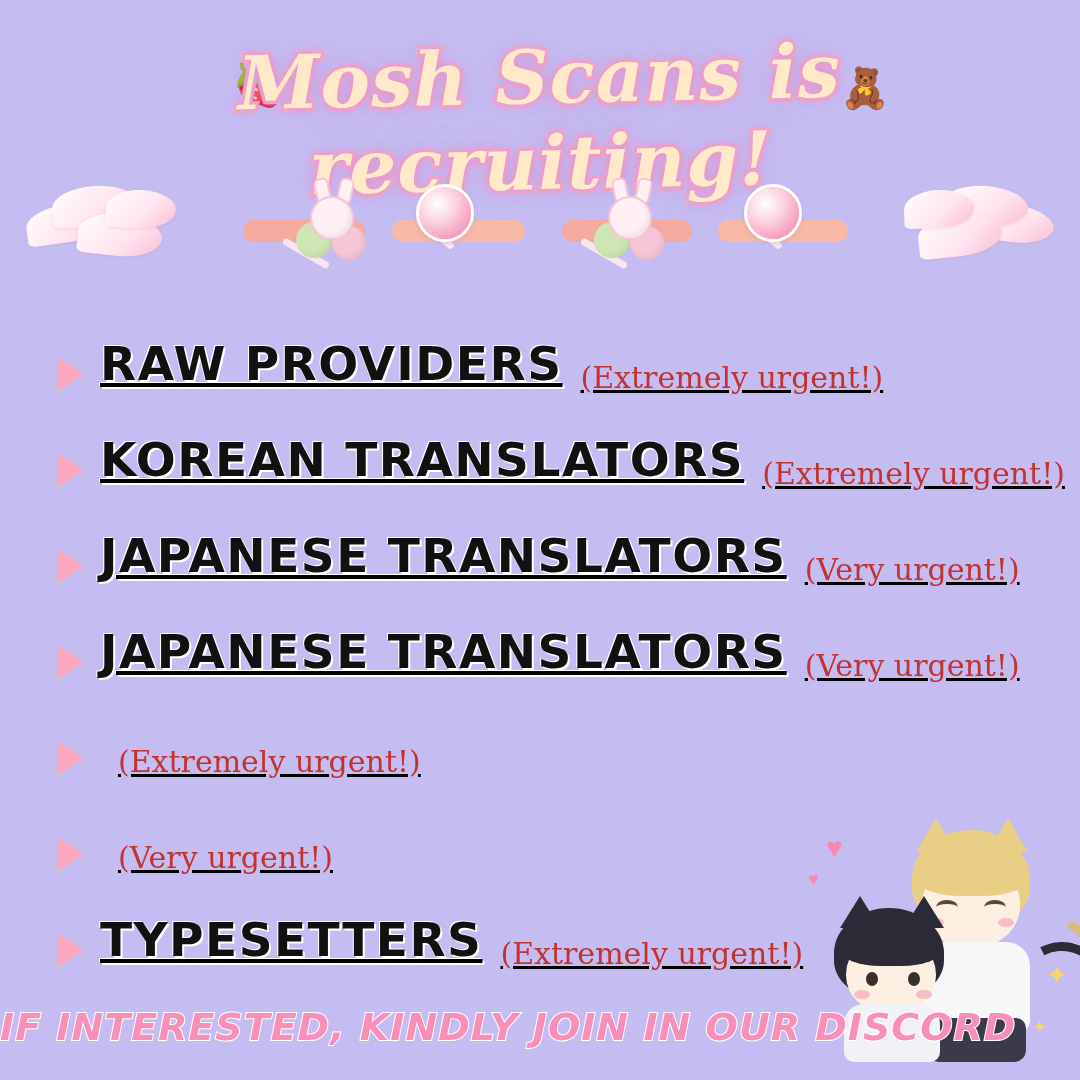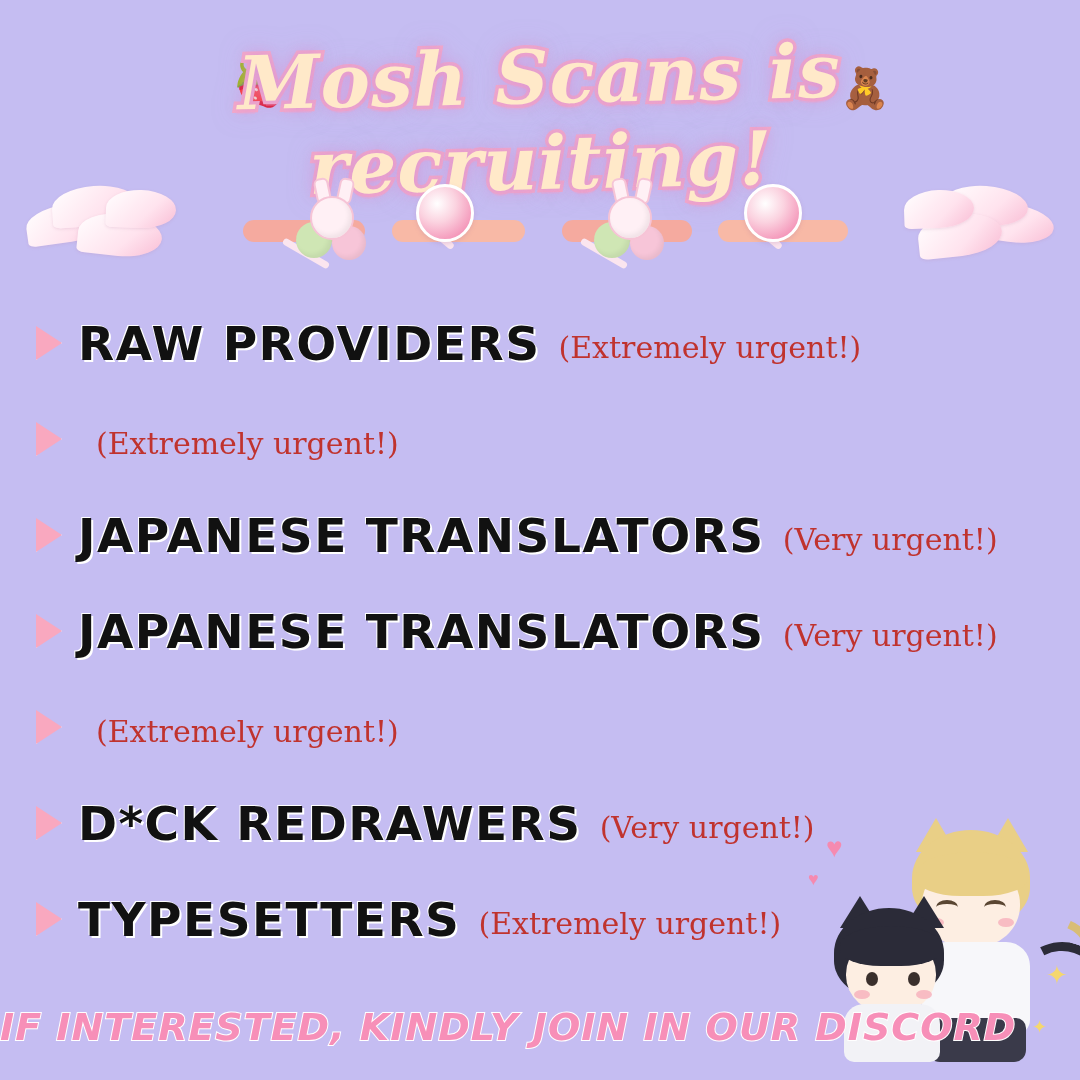--- a/index.html
+++ b/index.html
@@ -157,23 +157,24 @@
 
   
   .roles {
     position: absolute;
     top: 295px;
     left: 0;
     width: 1080px;
   }
   .role-row {
     display: flex;
-    align-items: center;
+    align-items: flex-end;
     height: 96px;
-    padding-left: 36px;
+    padding-left: 58px;
+    text-decoration: underline;
   }
   .arrow {
     width: 26px;
     height: 34px;
     margin-right: 16px;
     flex: 0 0 auto;
     background: #f9a8bf;
     clip-path: polygon(0 0, 100% 50%, 0 100%);
     box-shadow: 0 1px 0 #fff;
   }
@@ -422,20 +423,21 @@
   <div class="roles">
 
     <div class="role-row">
       <div class="arrow"></div>
       <div class="role-name">RAW PROVIDERS</div>
       <div class="role-urgency">(Extremely urgent!)</div>
     </div>
 
     <div class="role-row">
       <div class="arrow"></div>
+      <div class="role-name">KOREAN TRANSLATORS</div>
       <div class="role-urgency">(Extremely urgent!)</div>
     </div>
 
     <div class="role-row">
       <div class="arrow"></div>
       <div class="role-name">JAPANESE TRANSLATORS</div>
       <div class="role-urgency">(Very urgent!)</div>
     </div>
 
     <div class="role-row">
@@ -444,21 +446,20 @@
       <div class="role-urgency">(Very urgent!)</div>
     </div>
 
     <div class="role-row">
       <div class="arrow"></div>
       <div class="role-urgency">(Extremely urgent!)</div>
     </div>
 
     <div class="role-row">
       <div class="arrow"></div>
-      <div class="role-name">D*CK REDRAWERS</div>
       <div class="role-urgency">(Very urgent!)</div>
     </div>
 
     <div class="role-row">
       <div class="arrow"></div>
       <div class="role-name">TYPESETTERS</div>
       <div class="role-urgency">(Extremely urgent!)</div>
     </div>
   </div>
 

